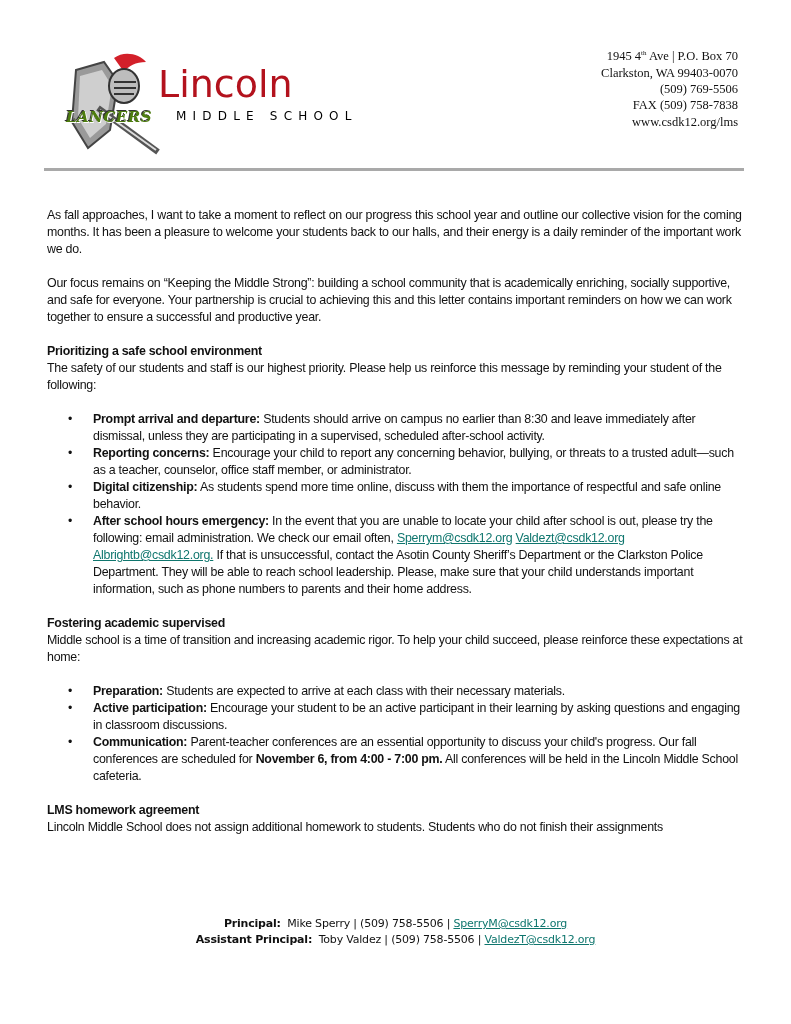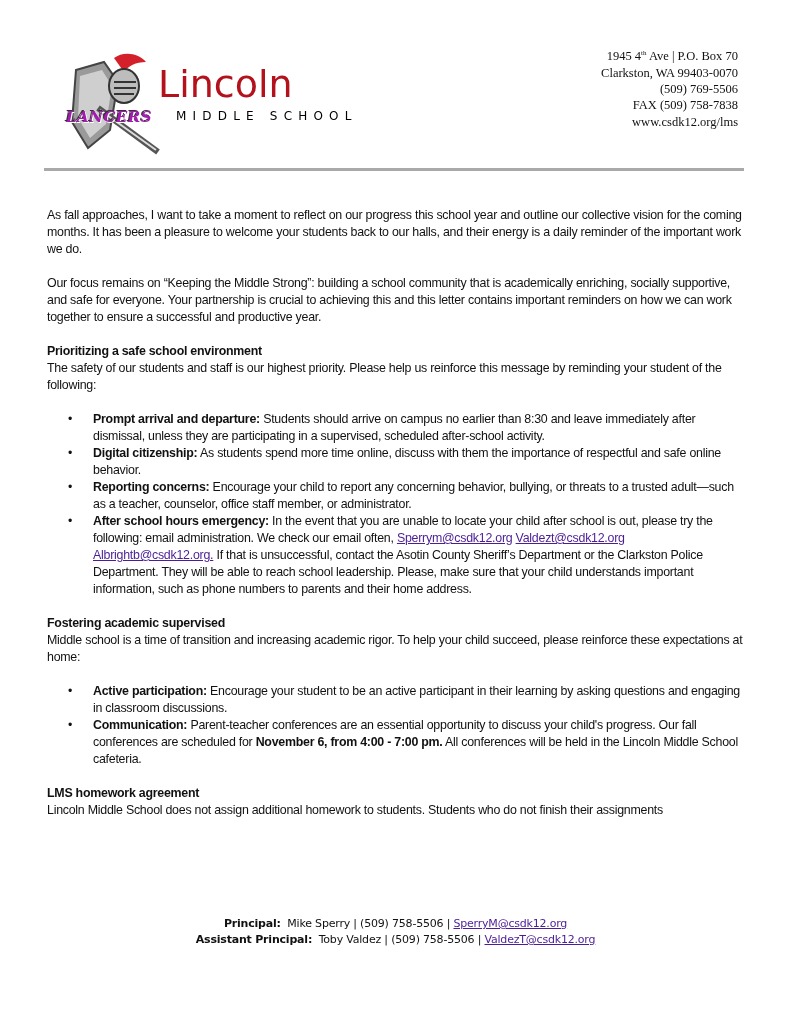--- a/index.html
+++ b/index.html
@@ -4,36 +4,36 @@
 <style>
   html, body { margin: 0; padding: 0; background: #ffffff; }
   body { width: 791px; height: 1024px; position: relative; overflow: hidden;
          font-family: "Liberation Sans", sans-serif; color: #111; }
   .logo { position: absolute; left: 58px; top: 52px; width: 360px; height: 104px; }
   .logo-word { position: absolute; left: 100px; top: 2px; font-family: "DejaVu Sans", sans-serif;
                font-size: 38px; color: #b3121d; letter-spacing: 0px; line-height: 60px; }
   .logo-sub { position: absolute; left: 118px; top: 54px; font-family: "DejaVu Sans", sans-serif;
               font-size: 12px; letter-spacing: 6.2px; color: #000000; line-height: 20px; }
   .logo-lancers { position: absolute; left: 8px; top: 56px; font-family: "DejaVu Serif", serif;
-                  font-style: italic; font-weight: bold; font-size: 15px; color: #a21caf;
+                  font-style: italic; font-weight: bold; font-size: 15px; color: #4d7c0f;
                   letter-spacing: 0.5px; text-shadow: 1px 1px 0 #fff, -1px -1px 0 #333; }
   .knight { position: absolute; left: 0; top: 0; }
   .address { position: absolute; right: 53px; top: 45px; text-align: right;
              font-family: Liberation Serif, serif; font-size: 12.5px; line-height: 16.4px; color: #111; }
   .address sup { font-size: 7px; }
   .rule { position: absolute; left: 44px; top: 168px; width: 700px; height: 3px; background: #a9a9a9; }
   .content { position: absolute; left: 47px; top: 190px; width: 700px;
              font-family: "Liberation Sans", sans-serif; font-size: 12.4px; line-height: 17px; letter-spacing: -0.25px; }
   .content p { margin: 0; }
   .gap { height: 17px; }
   .heading { font-weight: bold; }
   ul { margin: 0; padding-left: 46px; list-style: none; }
   ul li { position: relative; }
   ul li::before { content: "\2022"; position: absolute; left: -25px; top: 0; }
-  a { color: #4c1d95; text-decoration: underline; }
+  a { color: #0f766e; text-decoration: underline; }
   .footer { position: absolute; left: 0; width: 791px; top: 916px; text-align: center;
             font-family: "DejaVu Sans", sans-serif; font-size: 11px; line-height: 16px; letter-spacing: -0.2px; }
   .footer b { font-weight: bold; }
 </style>
 </head>
 <body>
 
 <div class="logo">
   <svg class="knight" width="120" height="104" viewBox="0 0 120 104">
     <path d="M18 18 L46 10 L60 30 L52 78 L30 96 L14 70 Z" fill="#9a9a9a" stroke="#444" stroke-width="2"></path>
@@ -64,30 +64,31 @@
   <p>As fall approaches, I want to take a moment to reflect on our progress this school year and outline our collective vision for the coming months. It has been a pleasure to welcome your students back to our halls, and their energy is a daily reminder of the important work we do.</p>
   <div class="gap"></div>
   <p>Our focus remains on “Keeping the Middle Strong”: building a school community that is academically enriching, socially supportive, and safe for everyone. Your partnership is crucial to achieving this and this letter contains important reminders on how we can work together to ensure a successful and productive year.</p>
   <div class="gap"></div>
 
   <p class="heading">Prioritizing a safe school environment</p>
   <p>The safety of our students and staff is our highest priority. Please help us reinforce this message by reminding your student of the following:</p>
   <div class="gap"></div>
   <ul>
     <li><b>Prompt arrival and departure:</b><span> Students should arrive on campus no earlier than 8:30 and leave immediately after dismissal, unless they are participating in a supervised, scheduled after-school activity.</span></li>
+    <li><b>Reporting concerns:</b><span> Encourage your child to report any concerning behavior, bullying, or threats to a trusted adult—such as a teacher, counselor, office staff member, or administrator.</span></li>
     <li><b>Digital citizenship:</b><span> As students spend more time online, discuss with them the importance of respectful and safe online behavior.</span></li>
-    <li><b>Reporting concerns:</b><span> Encourage your child to report any concerning behavior, bullying, or threats to a trusted adult—such as a teacher, counselor, office staff member, or administrator.</span></li>
     <li><b>After school hours emergency:</b><span> In the event that you are unable to locate your child after school is out, please try the following: email administration. We check our email often, </span><a>Sperrym@csdk12.org</a> <a>Valdezt@csdk12.org</a> <a>Albrightb@csdk12.org.</a><span> If that is unsuccessful, contact the Asotin County Sheriff’s Department or the Clarkston Police Department. They will be able to reach school leadership. Please, make sure that your child understands important information, such as phone numbers to parents and their home address.</span></li>
   </ul>
   <div class="gap"></div>
 
   <p class="heading">Fostering academic supervised</p>
   <p>Middle school is a time of transition and increasing academic rigor. To help your child succeed, please reinforce these expectations at home:</p>
   <div class="gap"></div>
   <ul>
+    <li><b>Preparation:</b><span> Students are expected to arrive at each class with their necessary materials.</span></li>
     <li><b>Active participation:</b><span> Encourage your student to be an active participant in their learning by asking questions and engaging in classroom discussions.</span></li>
     <li><b>Communication:</b><span> Parent-teacher conferences are an essential opportunity to discuss your child's progress. Our fall conferences are scheduled for </span><b>November 6, from 4:00 - 7:00 pm.</b><span> All conferences will be held in the Lincoln Middle School cafeteria.</span></li>
   </ul>
   <div class="gap"></div>
 
   <p class="heading">LMS homework agreement</p>
   <p>Lincoln Middle School does not assign additional homework to students. Students who do not finish their assignments</p>
 </div>
 
 <div class="footer">

